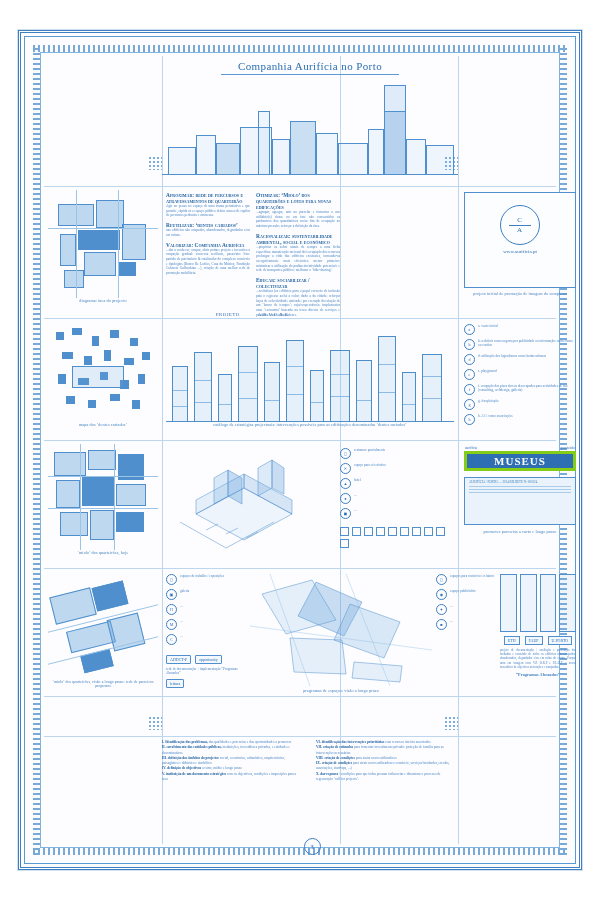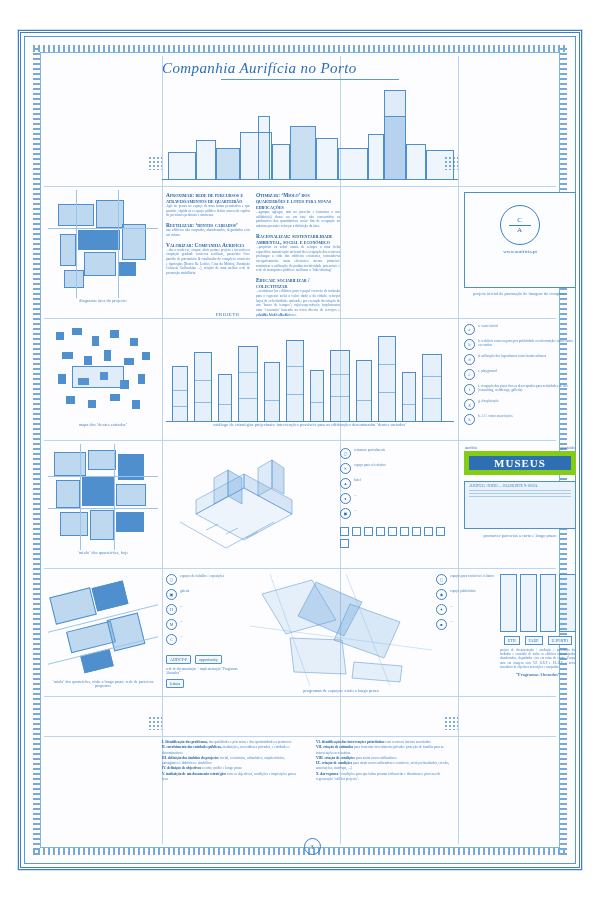--- a/index.html
+++ b/index.html
@@ -59,23 +59,22 @@
     font-size:5.4px;font-weight:bold;color:#1f5f9e;
   }
   .body-txt{
     font-size:3.5px;line-height:1.35;text-align:justify;color:#4a86c2;
   }
   .smallcaps{font-variant:small-caps;}
 
   
   .maintitle{
     font-family:"Liberation Serif", serif;
-    font-size:15px;color:#2d6fb2;
-    text-align:left;letter-spacing:.4px;
-    font-style:italic;
+    font-size:11px;color:#2d6fb2;
+    text-align:center;letter-spacing:.4px;
     white-space:nowrap;
   }
   .title-rule{height:1px;background:#5b9ad6;margin:2px auto 0;width:60%;}
 
   
   .skyline{position:relative;width:100%;height:100%;}
   .bld{position:absolute;bottom:0;border:.6px solid #4f8fcd;background:rgba(120,175,225,.10);}
   .bld.solid{background:rgba(90,155,215,.30);}
   .ground{position:absolute;bottom:0;left:0;right:0;height:.8px;background:#4f8fcd;}
 
@@ -104,21 +103,21 @@
   .dot{
     width:9px;height:9px;border-radius:50%;
     border:.7px solid #3d7fc1;flex:0 0 auto;
     display:flex;align-items:center;justify-content:center;
     font-size:4px;color:#2d6fb2;
   }
   .legend-txt{font-size:3.4px;line-height:1.3;color:#4a86c2;}
 
   
   .museus{
-    border:5px solid #84cc16;background:#2d6fb2;color:#fff;
+    border:3px solid #84cc16;background:#2d6fb2;color:#fff;
     display:flex;align-items:center;justify-content:center;
     font-size:11px;font-weight:bold;letter-spacing:1px;
     height:14px;
   }
   .museus-top{
     display:flex;justify-content:space-between;font-size:3.6px;
     color:#2d6fb2;padding:0 1px 1px;
   }
   
   .ticket{

